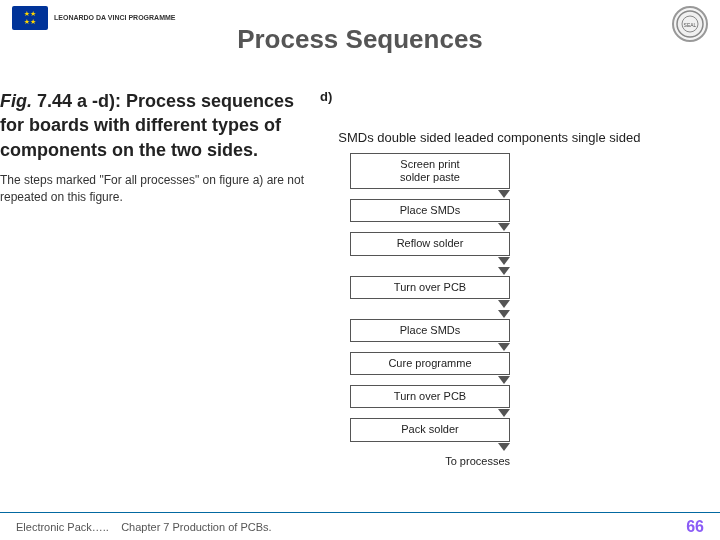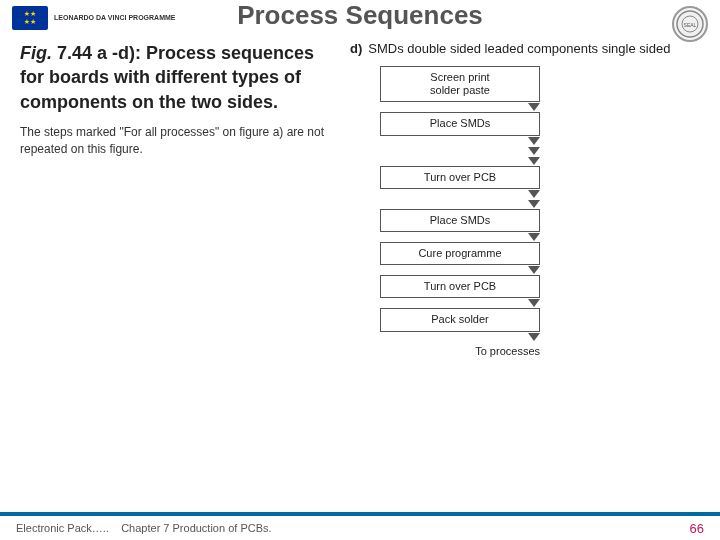--- a/index.html
+++ b/index.html
@@ -10,21 +10,21 @@
       background: #fff;
       overflow: hidden;
       position: relative;
     }
 
     
     .header {
       display: flex;
       align-items: center;
       justify-content: center;
-      padding: 0 16px;
+      padding: 24px 16px;
       position: relative;
       border-bottom: none;
     }
     .logo-left {
       position: absolute;
       left: 12px;
       top: 6px;
       display: flex;
       align-items: center;
       gap: 6px;
@@ -67,22 +67,21 @@
     .page-title {
       font-size: 26px;
       font-weight: bold;
       color: #555;
       text-align: center;
     }
 
     
     .main-content {
       display: flex;
-      padding: 10px 20px;
-      gap: 10px;
+      padding: 10px 0;
       height: calc(540px - 55px - 30px);
     }
 
     
     .left-panel {
       width: 310px;
       flex-shrink: 0;
     }
     .fig-title {
       font-size: 18px;
@@ -145,28 +144,28 @@
     .footer {
       position: absolute;
       bottom: 0;
       left: 0;
       right: 0;
       height: 28px;
       display: flex;
       align-items: center;
       justify-content: space-between;
       padding: 0 16px;
-      border-top: 4px solid #0369a1;
+      border-top: 1px solid #0369a1;
       font-size: 11px;
       color: #555;
     }
     .footer-right {
-      font-size: 13px;
-      font-weight: normal;
-      color: #be185d;
+      font-size: 16px;
+      font-weight: bold;
+      color: #8b5cf6;
     }
 
     
     .d-label {
       font-size: 13px;
       font-weight: bold;
       color: #222;
       margin-bottom: 4px;
     }
     .d-row {
@@ -201,31 +200,32 @@
     <div class="fig-title">
       <span class="fig-label">Fig.</span><span> 7.44 a -d):
 Process sequences for boards with different types of components on the two sides.</span>
     </div>
     <p class="fig-note">The steps marked "For all processes" on figure a) are not repeated on this figure.</p>
   </div>
 
   <div class="right-panel">
     <div class="d-row">
       <span class="d-label">d)</span>
-      <span style="font-size:13px; color:#222; line-height:1.3;">SMDs double sided
+      <span style="font-size:13px; color:#222; line-height:1.3;margin-top:41px;">SMDs double sided
 leaded components
 single sided</span>
     </div>
 
     <div class="flow-container">
 
       <div class="flow-box">Screen print<br>solder paste</div>
       <div class="flow-arrow"></div>
       <div class="flow-box">Place SMDs</div>
       <div class="flow-arrow"></div>
+      <div class="flow-box">Reflow solder</div>
       <div class="flow-arrow"></div>
       <div class="flow-arrow"></div>
       <div class="flow-box">Turn over PCB</div>
       <div class="flow-arrow"></div>
       <div class="flow-arrow"></div>
       <div class="flow-box">Place SMDs</div>
       <div class="flow-arrow"></div>
       <div class="flow-box">Cure programme</div>
       <div class="flow-arrow"></div>
       <div class="flow-box">Turn over PCB</div>

